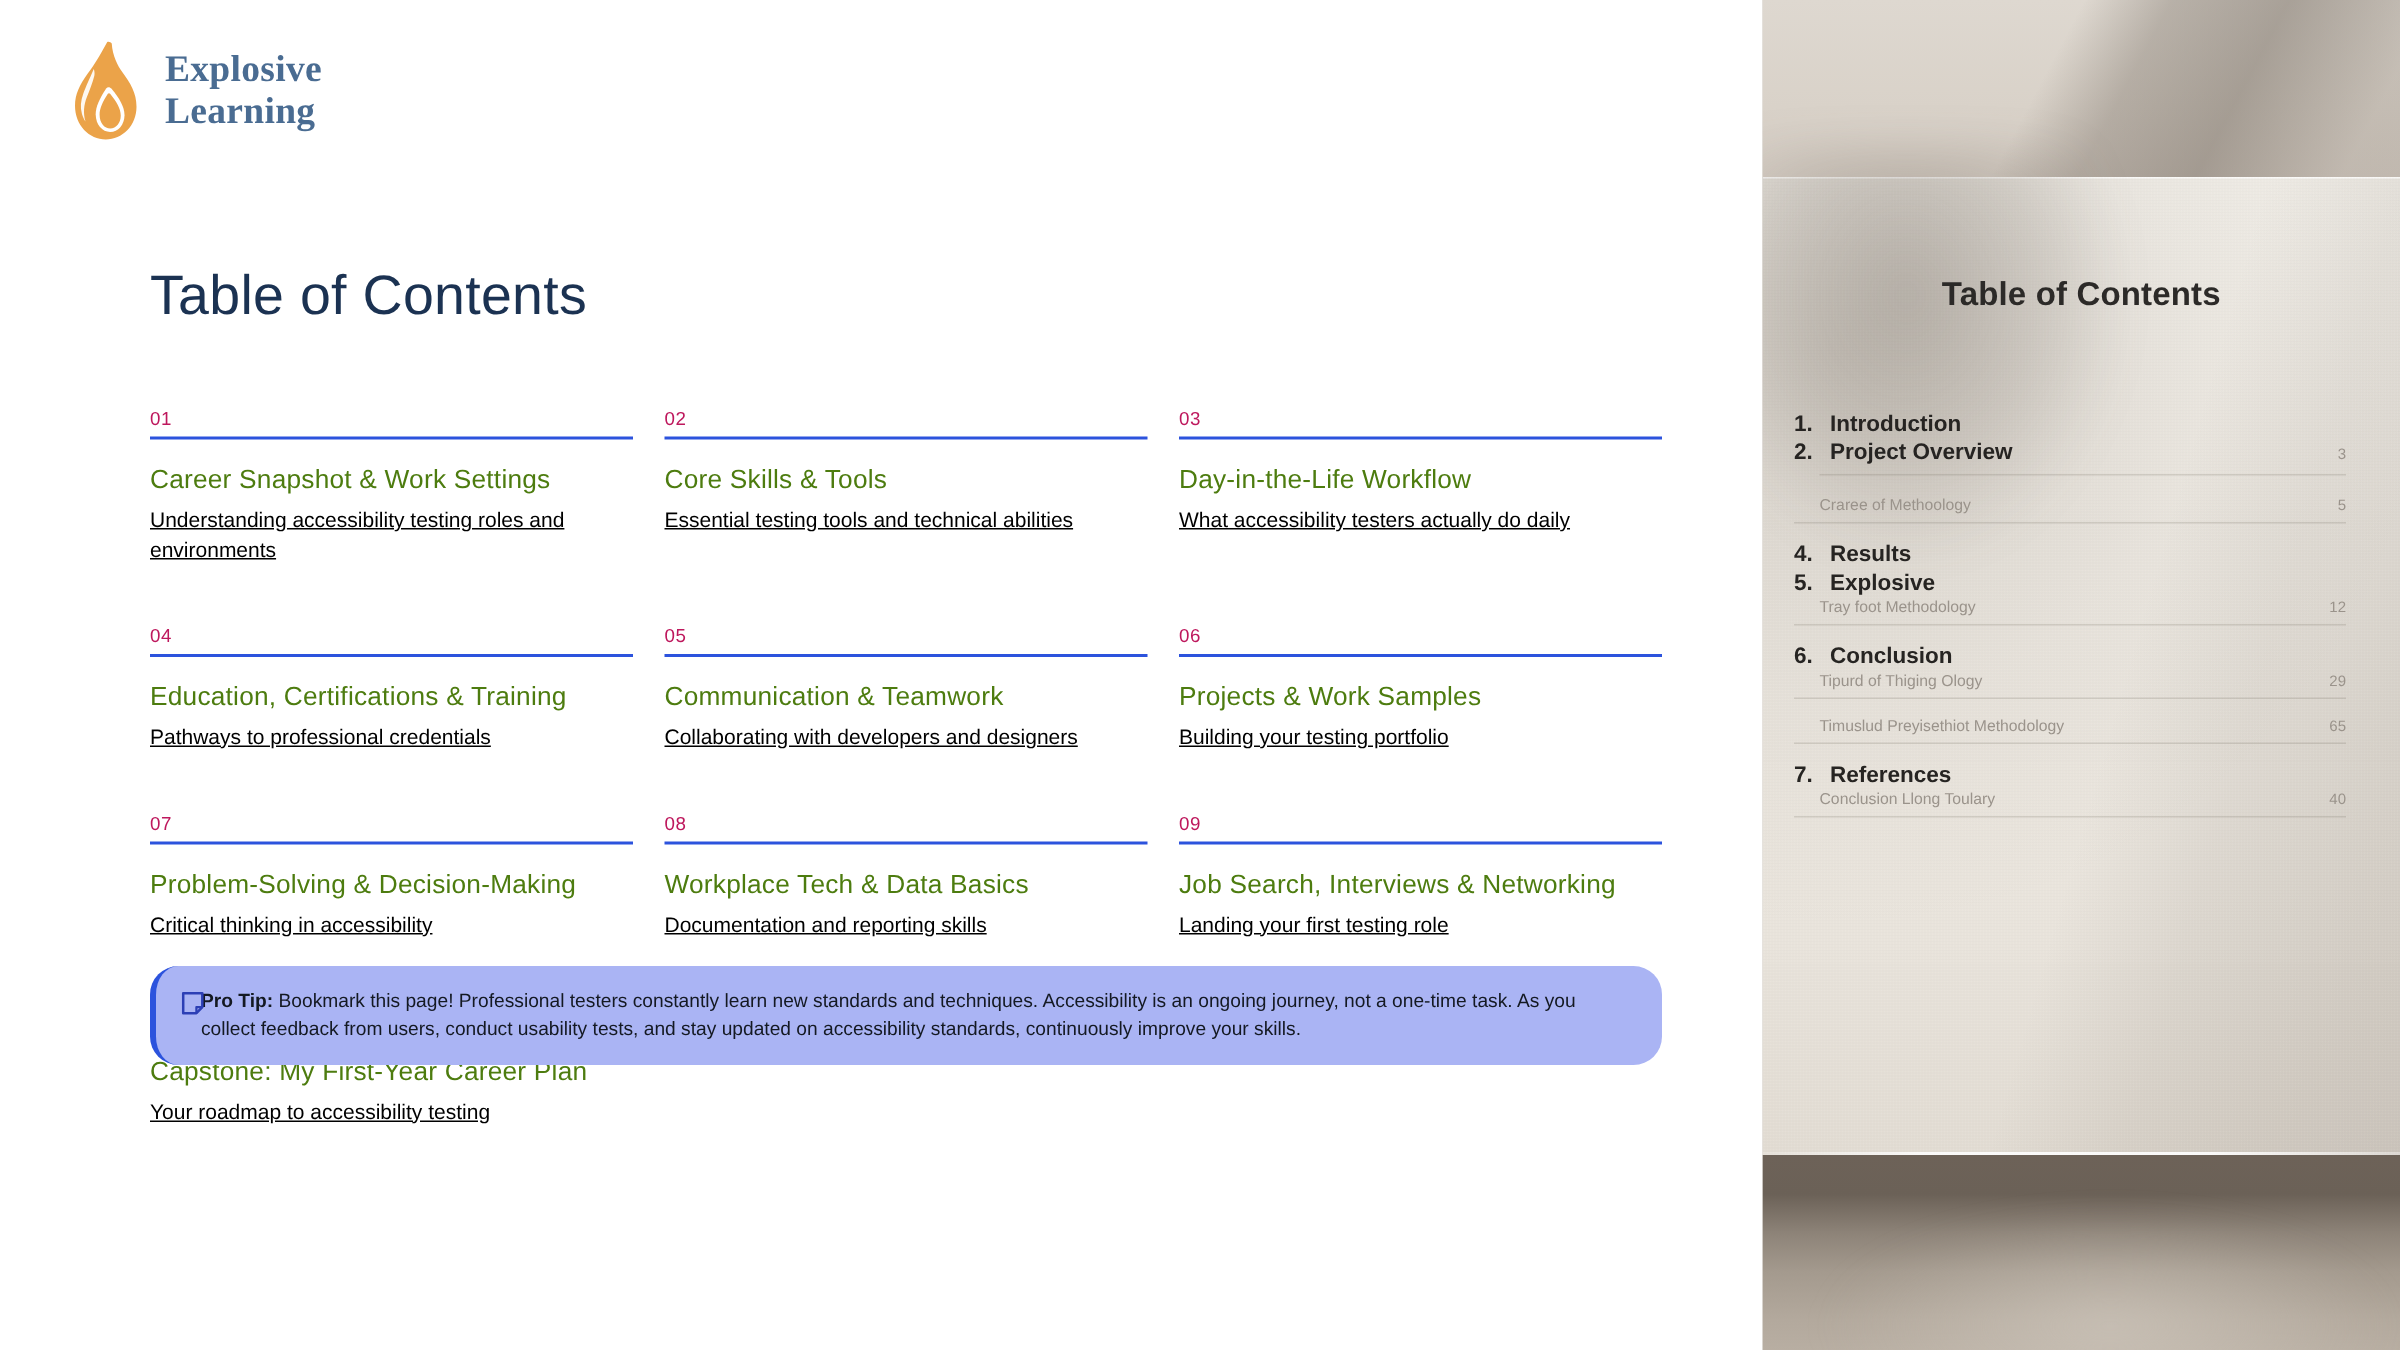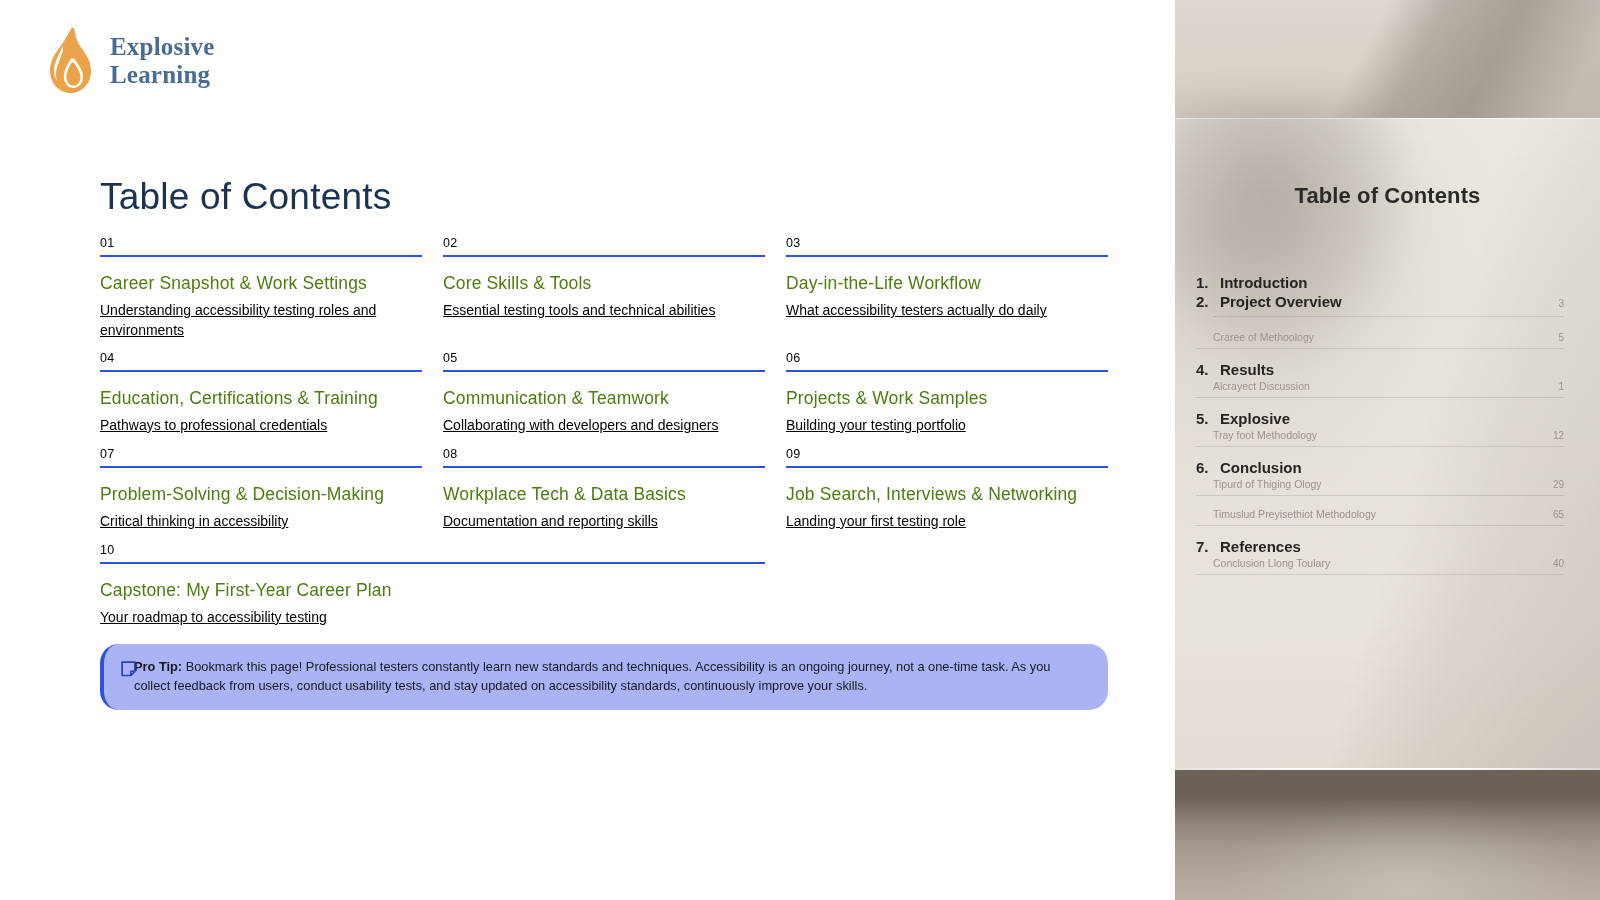--- a/index.html
+++ b/index.html
@@ -67,23 +67,24 @@
     grid-template-columns: repeat(3, 1fr);
     column-gap: 21px;
     row-gap: 0px;
   }
 
   .toc-item { padding-top: 4px; }
   .toc-item.wide { grid-column: 1 / span 2; }
 
   .toc-num {
     font-size: 12.5px;
-    color: #000000;
+    color: #be185d;
     letter-spacing: .4px;
     margin-bottom: 5px;
+    margin-top: 36px;
   }
   .toc-rule {
     height: 2px;
     background: #2c53dd;
     width: 100%;
     margin-bottom: 16px;
   }
   .toc-h {
     font-size: 17.5px;
     color: #4d7c0f;
@@ -420,24 +421,20 @@
         <div class="m-sub">
           <span class="m-sub-label">Craree of Methoology</span>
           <span class="m-sub-page">5</span>
         </div>
 
         <div class="m-sec">
           <span class="m-sec-num">4.</span>
           <span class="m-sec-label">Results</span>
           <span class="m-sec-page"></span>
         </div>
-        <div class="m-sub">
-          <span class="m-sub-label">Alcrayect Discussion</span>
-          <span class="m-sub-page">1</span>
-        </div>
 
         <div class="m-sec">
           <span class="m-sec-num">5.</span>
           <span class="m-sec-label">Explosive</span>
           <span class="m-sec-page"></span>
         </div>
         <div class="m-sub">
           <span class="m-sub-label">Tray foot Methodology</span>
           <span class="m-sub-page">12</span>
         </div>

